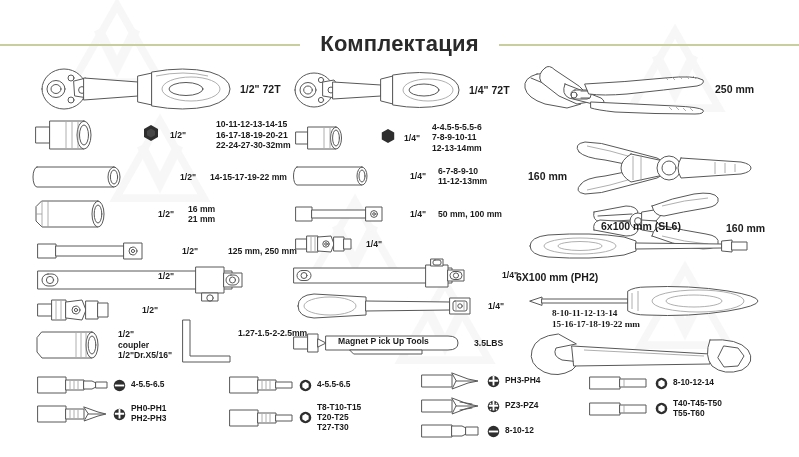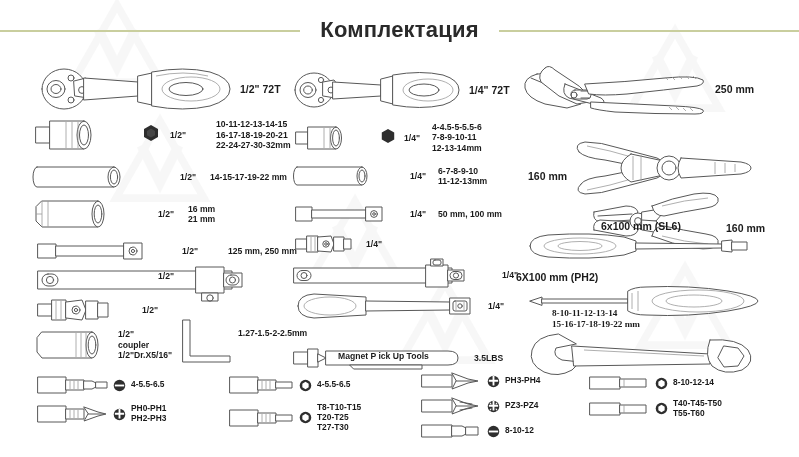--- a/index.html
+++ b/index.html
@@ -7,21 +7,21 @@
   body {
     background:#ffffff;
     font-family:"Liberation Sans", sans-serif;
     color:#1a1a1a;
     position:relative;
     overflow:hidden;
   }
   #page { position:relative; width:799px; height:457px; }
 
   
-  .header { position:absolute; left:0; top:12px; width:799px; height:40px; }
+  .header { position:absolute; left:0; top:26px; width:799px; height:40px; }
   .rule { position:absolute; top:18px; height:2px; background:#c9ce9e; }
   .rule.left  { left:0px;  width:300px; }
   .rule.right { right:0px; width:300px; }
   .title {
     position:absolute; left:0; right:0; top:5px;
     text-align:center;
     font-size:22px; font-weight:bold;
     letter-spacing:.2px;
     color:#2a2a2a;
   }
@@ -349,21 +349,21 @@
         <path class="ln2" d="M74 9 L158 10 L158 18 L74 19 z"></path>
         <path class="ln2" d="M158 6 L178 6 L178 22 L158 22 z"></path>
         <rect class="ln2" x="161" y="9" width="14" height="10" rx="2"></rect>
         <circle class="ln" cx="168" cy="14" r="2.2"></circle>
         <path class="lnl" d="M164 10 L164 18 M172 10 L172 18"></path>
       </svg>
     </div>
     <div class="drive" style="margin-left:10px;">1/4"</div>
   </div>
 
-  <div class="row" style="left:292px; top:345px;">
+  <div class="row" style="left:292px; top:330px;">
     <div class="art" style="position:relative;">
       <svg class="tool" width="172" height="26" viewBox="0 0 172 26">
         <path class="ln2" d="M2 7 L16 7 L16 19 L2 19 z"></path>
         <path class="ln2" d="M16 4 L26 4 L26 22 L16 22 z"></path>
         <path class="ln2" d="M26 9 L34 13 L26 17 z"></path>
         <path class="ln2" d="M34 6 L156 6 Q166 6 166 13 Q166 20 156 20 L34 20 z"></path>
         <path class="ln2" d="M58 20 L130 20 L130 24 L62 24 z"></path>
       </svg>
       <div style="position:absolute; left:46px; top:6px; font-size:8.6px; font-weight:600; color:#1b1b1b;">Magnet P ick Up Tools</div>
     </div>

